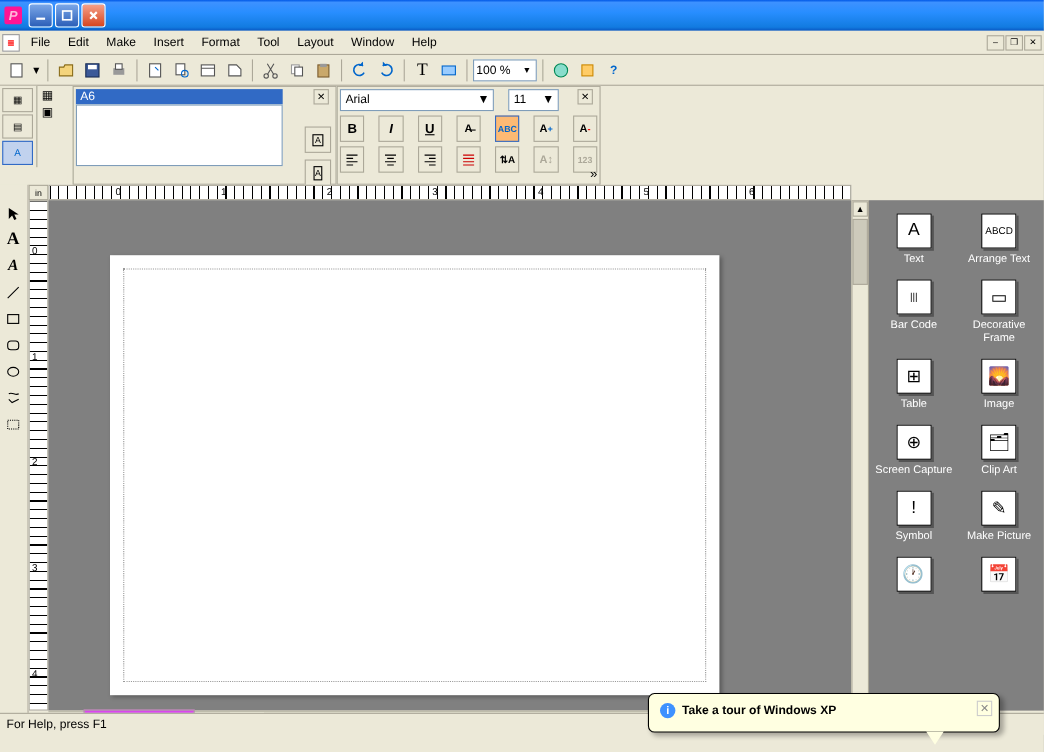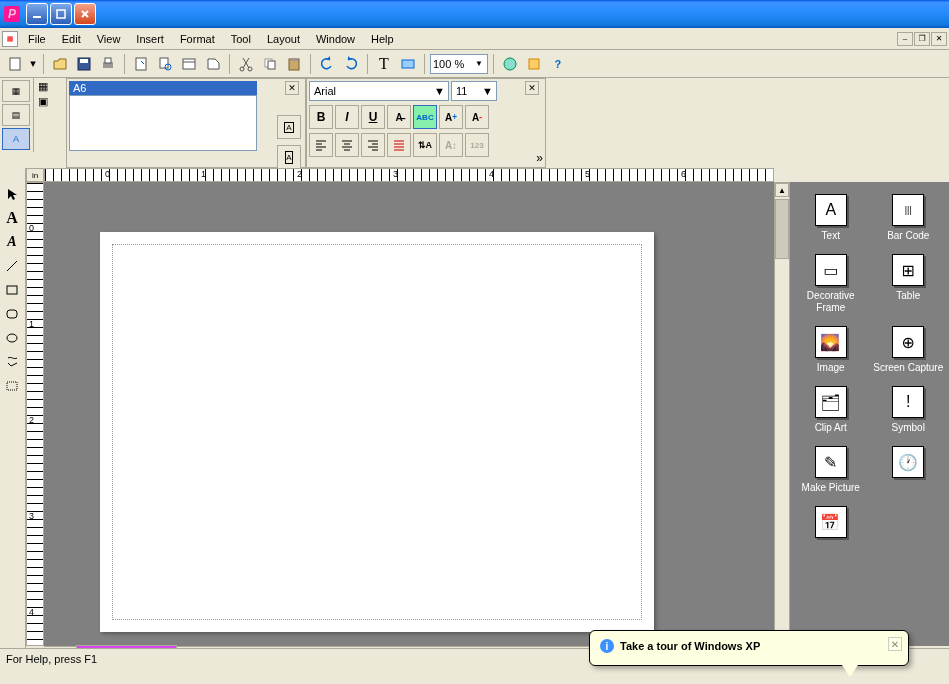--- a/index.html
+++ b/index.html
@@ -37,25 +37,25 @@
 
 .prop-row { position: absolute; left: 34px; top: 78px; height: 90px; display: flex; gap: 0; }
 .prop-panel { background: #ece9d8; border: 1px solid #aca899; padding: 2px; position: relative; }
 .prop-panel .close-x { position: absolute; width: 14px; height: 14px; border: 1px solid #aca899; background: #ece9d8; font-size: 9px; display: flex; align-items: center; justify-content: center; }
 .prop-panel-1 { width: 240px; }
 .prop-panel-1 .header { background: #316ac5; color: #fff; padding: 1px 4px; font-size: 11px; width: 188px; }
 .prop-panel-1 .body { background: #fff; border: 1px solid #7f9db9; width: 188px; height: 56px; margin-top: 0; }
 .prop-panel-1 .btns-col { position: absolute; right: 4px; top: 36px; display: flex; flex-direction: column; gap: 6px; }
 .sq-btn { width: 24px; height: 24px; border: 1px solid #aca899; background: #ece9d8; display: flex; align-items: center; justify-content: center; font-size: 9px; }
 .prop-panel-2 { width: 240px; }
-.fmt-row { display: flex; gap: 2px; margin-bottom: 4px; align-items: flex-start; }
+.fmt-row { display: flex; gap: 13px; margin-bottom: 4px; align-items: flex-start; }
 .fmt-dd { border: 1px solid #7f9db9; background: #fff; height: 20px; display: flex; align-items: center; padding: 0 4px; }
 .fmt-dd input { border: none; outline: none; font-size: 11px; }
 .fmt-btn { width: 24px; height: 24px; border: 1px solid #aca899; background: #ece9d8; display: flex; align-items: center; justify-content: center; font-weight: bold; font-size: 12px; }
-.fmt-btn.active { border: 1px solid #316ac5; background: #86efac; }
+.fmt-btn.active { border: 1px solid #316ac5; background: #fdba74; }
 .fmt-btn.disabled { color: #aca899; }
 .more-arr { position: absolute; right: 2px; bottom: 2px; font-size: 12px; }
 
 
 .canvas-area { position: absolute; left: 0; top: 168px; right: 0; bottom: 20px; display: flex; }
 .tool-palette { width: 26px; background: #ece9d8; border-right: 1px solid #aca899; display: flex; flex-direction: column; padding-top: 14px; }
 .tool-palette .tp-btn { width: 24px; height: 24px; display: flex; align-items: center; justify-content: center; border: 1px solid transparent; }
 
 .ruler-corner { position: absolute; left: 26px; top: 0; width: 18px; height: 14px; background: #ece9d8; border: 1px solid #aca899; font-size: 8px; display: flex; align-items: center; justify-content: center; }
 .ruler-h { position: absolute; left: 44px; top: 0; right: 175px; height: 14px; background: #fff; border: 1px solid #aca899; overflow: hidden; }
@@ -116,21 +116,21 @@
       <svg viewBox="0 0 12 12">
         <path d="M3 3 L9 9 M9 3 L3 9" stroke="#fff" stroke-width="2"></path>
       </svg>
     </div>
 </div>
 
 <div class="menubar">
   <div class="doc-icon">▦</div>
   <div class="mi">File</div>
   <div class="mi">Edit</div>
-  <div class="mi">View</div>
+  <div class="mi">Make</div>
   <div class="mi">Insert</div>
   <div class="mi">Format</div>
   <div class="mi">Tool</div>
   <div class="mi">Layout</div>
   <div class="mi">Window</div>
   <div class="mi">Help</div>
   <div class="mdi">
     <div class="mb">–</div>
     <div class="mb">❐</div>
     <div class="mb">✕</div>
@@ -420,20 +420,24 @@
     </div>
   </div>
 
   <div class="obj-panel">
     <div class="obj-grid" id="obj-grid">
         <div class="obj-item">
           <div class="obj-icon" style="font-size: 16px;">A</div>
           <div class="lbl">Text</div>
         </div>
         <div class="obj-item">
+          <div class="obj-icon" style="font-size: 9px;">ABCD</div>
+          <div class="lbl">Arrange Text</div>
+        </div>
+        <div class="obj-item">
           <div class="obj-icon" style="font-size: 9px;">|||</div>
           <div class="lbl">Bar Code</div>
         </div>
         <div class="obj-item">
           <div class="obj-icon" style="font-size: 16px;">▭</div>
           <div class="lbl">Decorative Frame</div>
         </div>
         <div class="obj-item">
           <div class="obj-icon" style="font-size: 16px;">⊞</div>
           <div class="lbl">Table</div>

